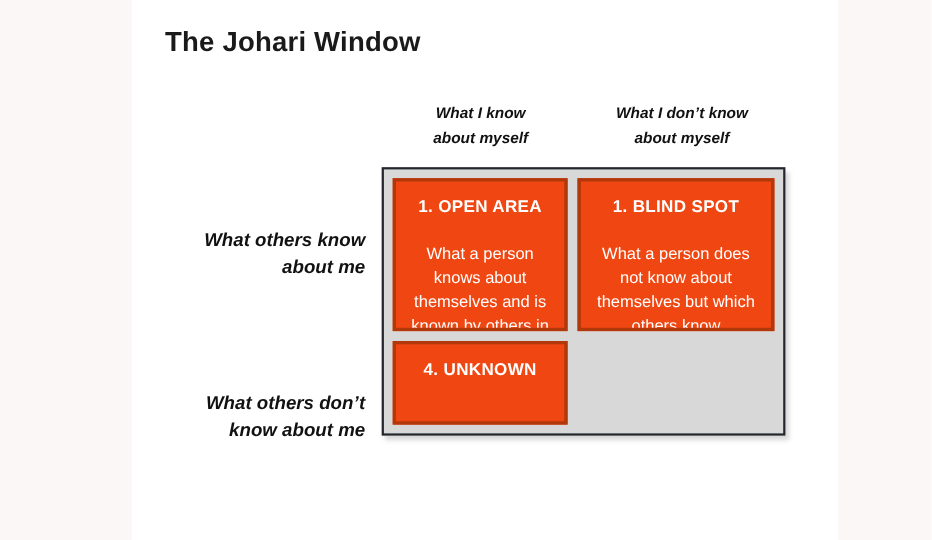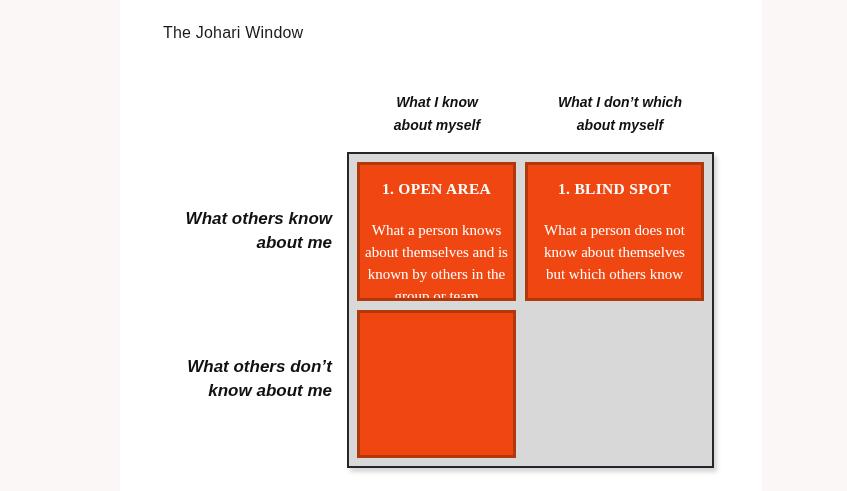--- a/index.html
+++ b/index.html
@@ -14,25 +14,25 @@
   .slide {
     position: absolute;
     left: 120px;
     top: 0;
     width: 642px;
     height: 491px;
     background: var(--slide-bg, #ffffff);
   }
   .page-title {
     position: absolute;
-    left: 43px;
+    left: 30px;
     top: 24px;
     margin: 0;
-    font-size: 16px;
-    font-weight: 400;
+    font-size: 25px;
+    font-weight: 700;
     letter-spacing: 0.2px;
     color: var(--title-text, #1a1a1a);
   }
   .axis-label {
     position: absolute;
     font-weight: 700;
     font-style: italic;
     color: var(--label-text, #111111);
     white-space: pre-line;
   }
@@ -51,31 +51,30 @@
     font-size: 17px;
     line-height: 24px;
   }
   .row-header-1 { top: 207px; }
   .row-header-2 { top: 355px; }
   .grid-frame {
     position: absolute;
     left: 227px;
     top: 152px;
     width: 367px;
-    height: 316px;
+    height: 244px;
     box-sizing: border-box;
     border: 2px solid var(--frame-border, #23262c);
     background: var(--frame-bg, #d8d8d8);
     padding: 8px;
     display: grid;
     grid-template-columns: 159px 1fr;
     grid-template-rows: 139px 1fr;
     gap: 9px;
     box-shadow: 3px 4px 4px rgba(110,110,110,0.28);
-    font-family: Liberation Serif, serif;
   }
   .cell {
     box-sizing: border-box;
     border: 3px solid var(--cell-border, #b0380a);
     background: var(--cell-fill, #f04712);
     color: var(--cell-text, #ffffff);
     text-align: center;
     padding: 15px 5px 6px;
     overflow: hidden;
   }
@@ -95,21 +94,21 @@
 <body>
 
 <div class="canvas">
   <div class="slide">
 
     <h1 class="page-title">The Johari Window</h1>
 
     <div class="axis-label col-header col-header-1">What I know
 about myself</div>
 
-    <div class="axis-label col-header col-header-2">What I don’t which
+    <div class="axis-label col-header col-header-2">What I don’t know
 about myself</div>
 
     <div class="axis-label row-header row-header-1">What others know
 about me</div>
 
     <div class="axis-label row-header row-header-2">What others don’t
 know about me</div>
 
     <div class="grid-frame">
 
@@ -118,17 +117,18 @@
         <div class="cell-body">What a person knows about themselves and is known by others in the group or team</div>
       </div>
 
       <div class="cell">
         <div class="cell-heading">1. BLIND SPOT</div>
         <div class="cell-body">What a person does not know about themselves but which others know</div>
       </div>
 
 
       <div class="cell">
+        <div class="cell-heading">4. UNKNOWN</div>
       </div>
 
     </div>
   </div>
 </div>
 
 </body></html>

